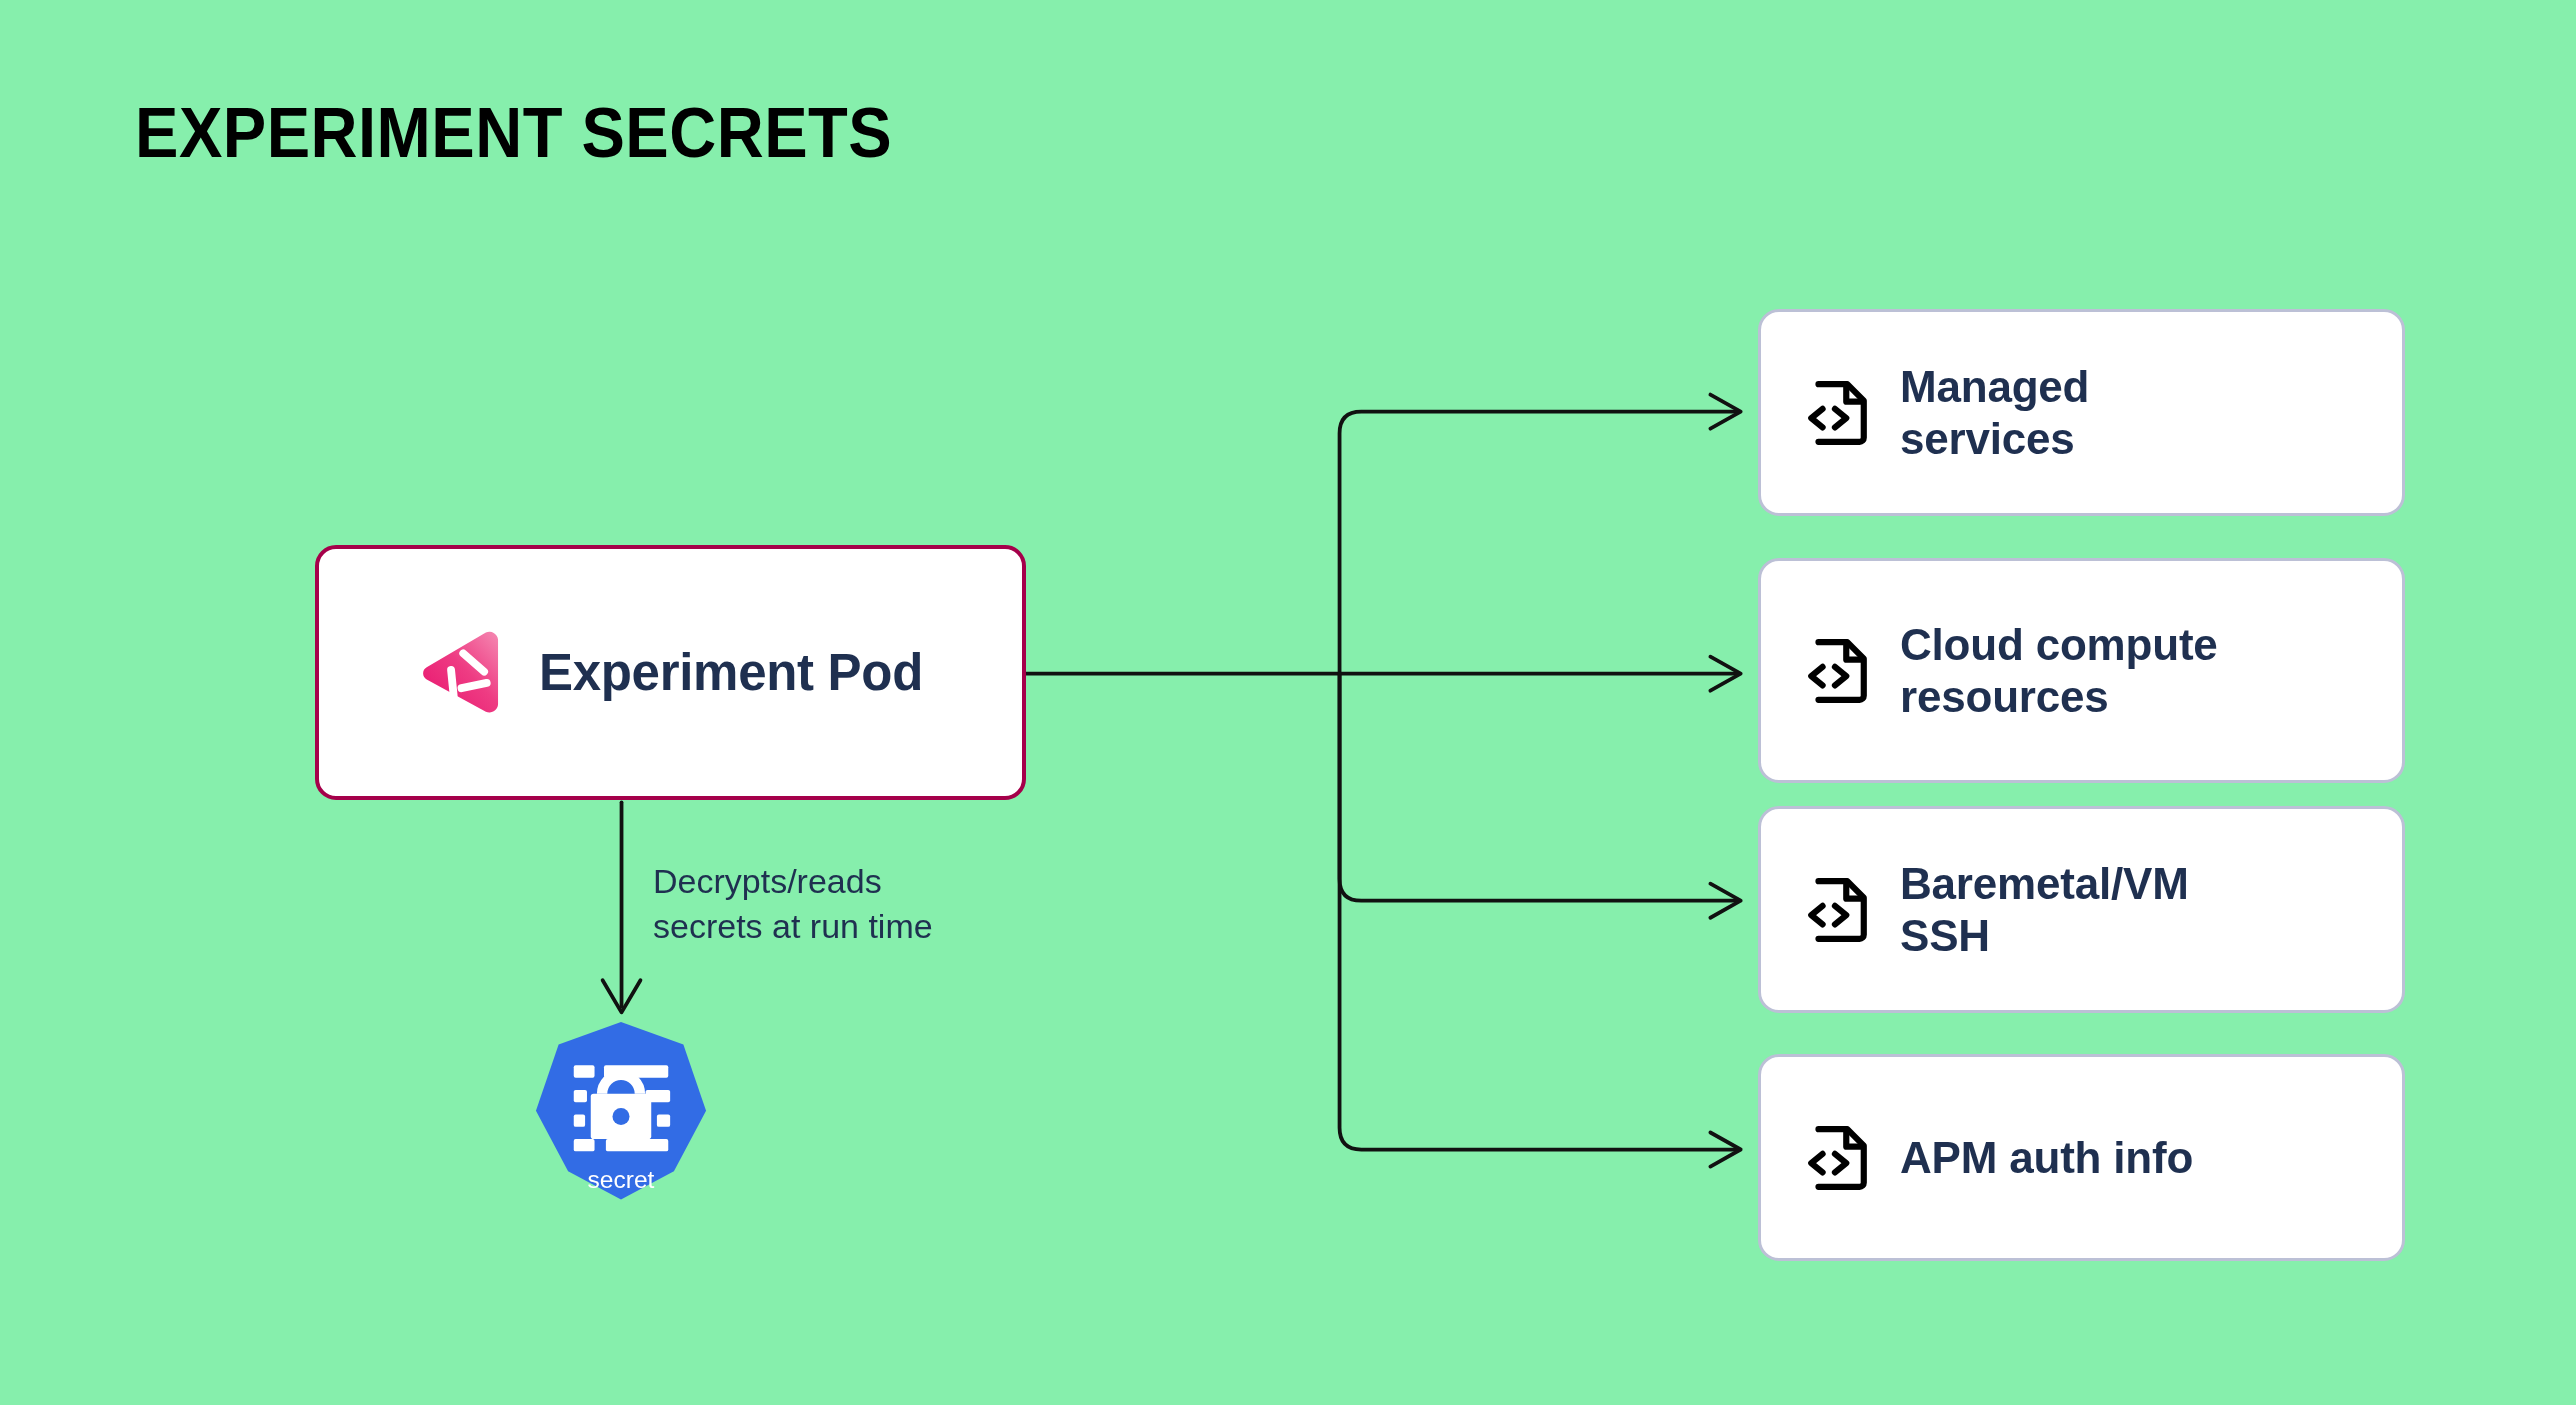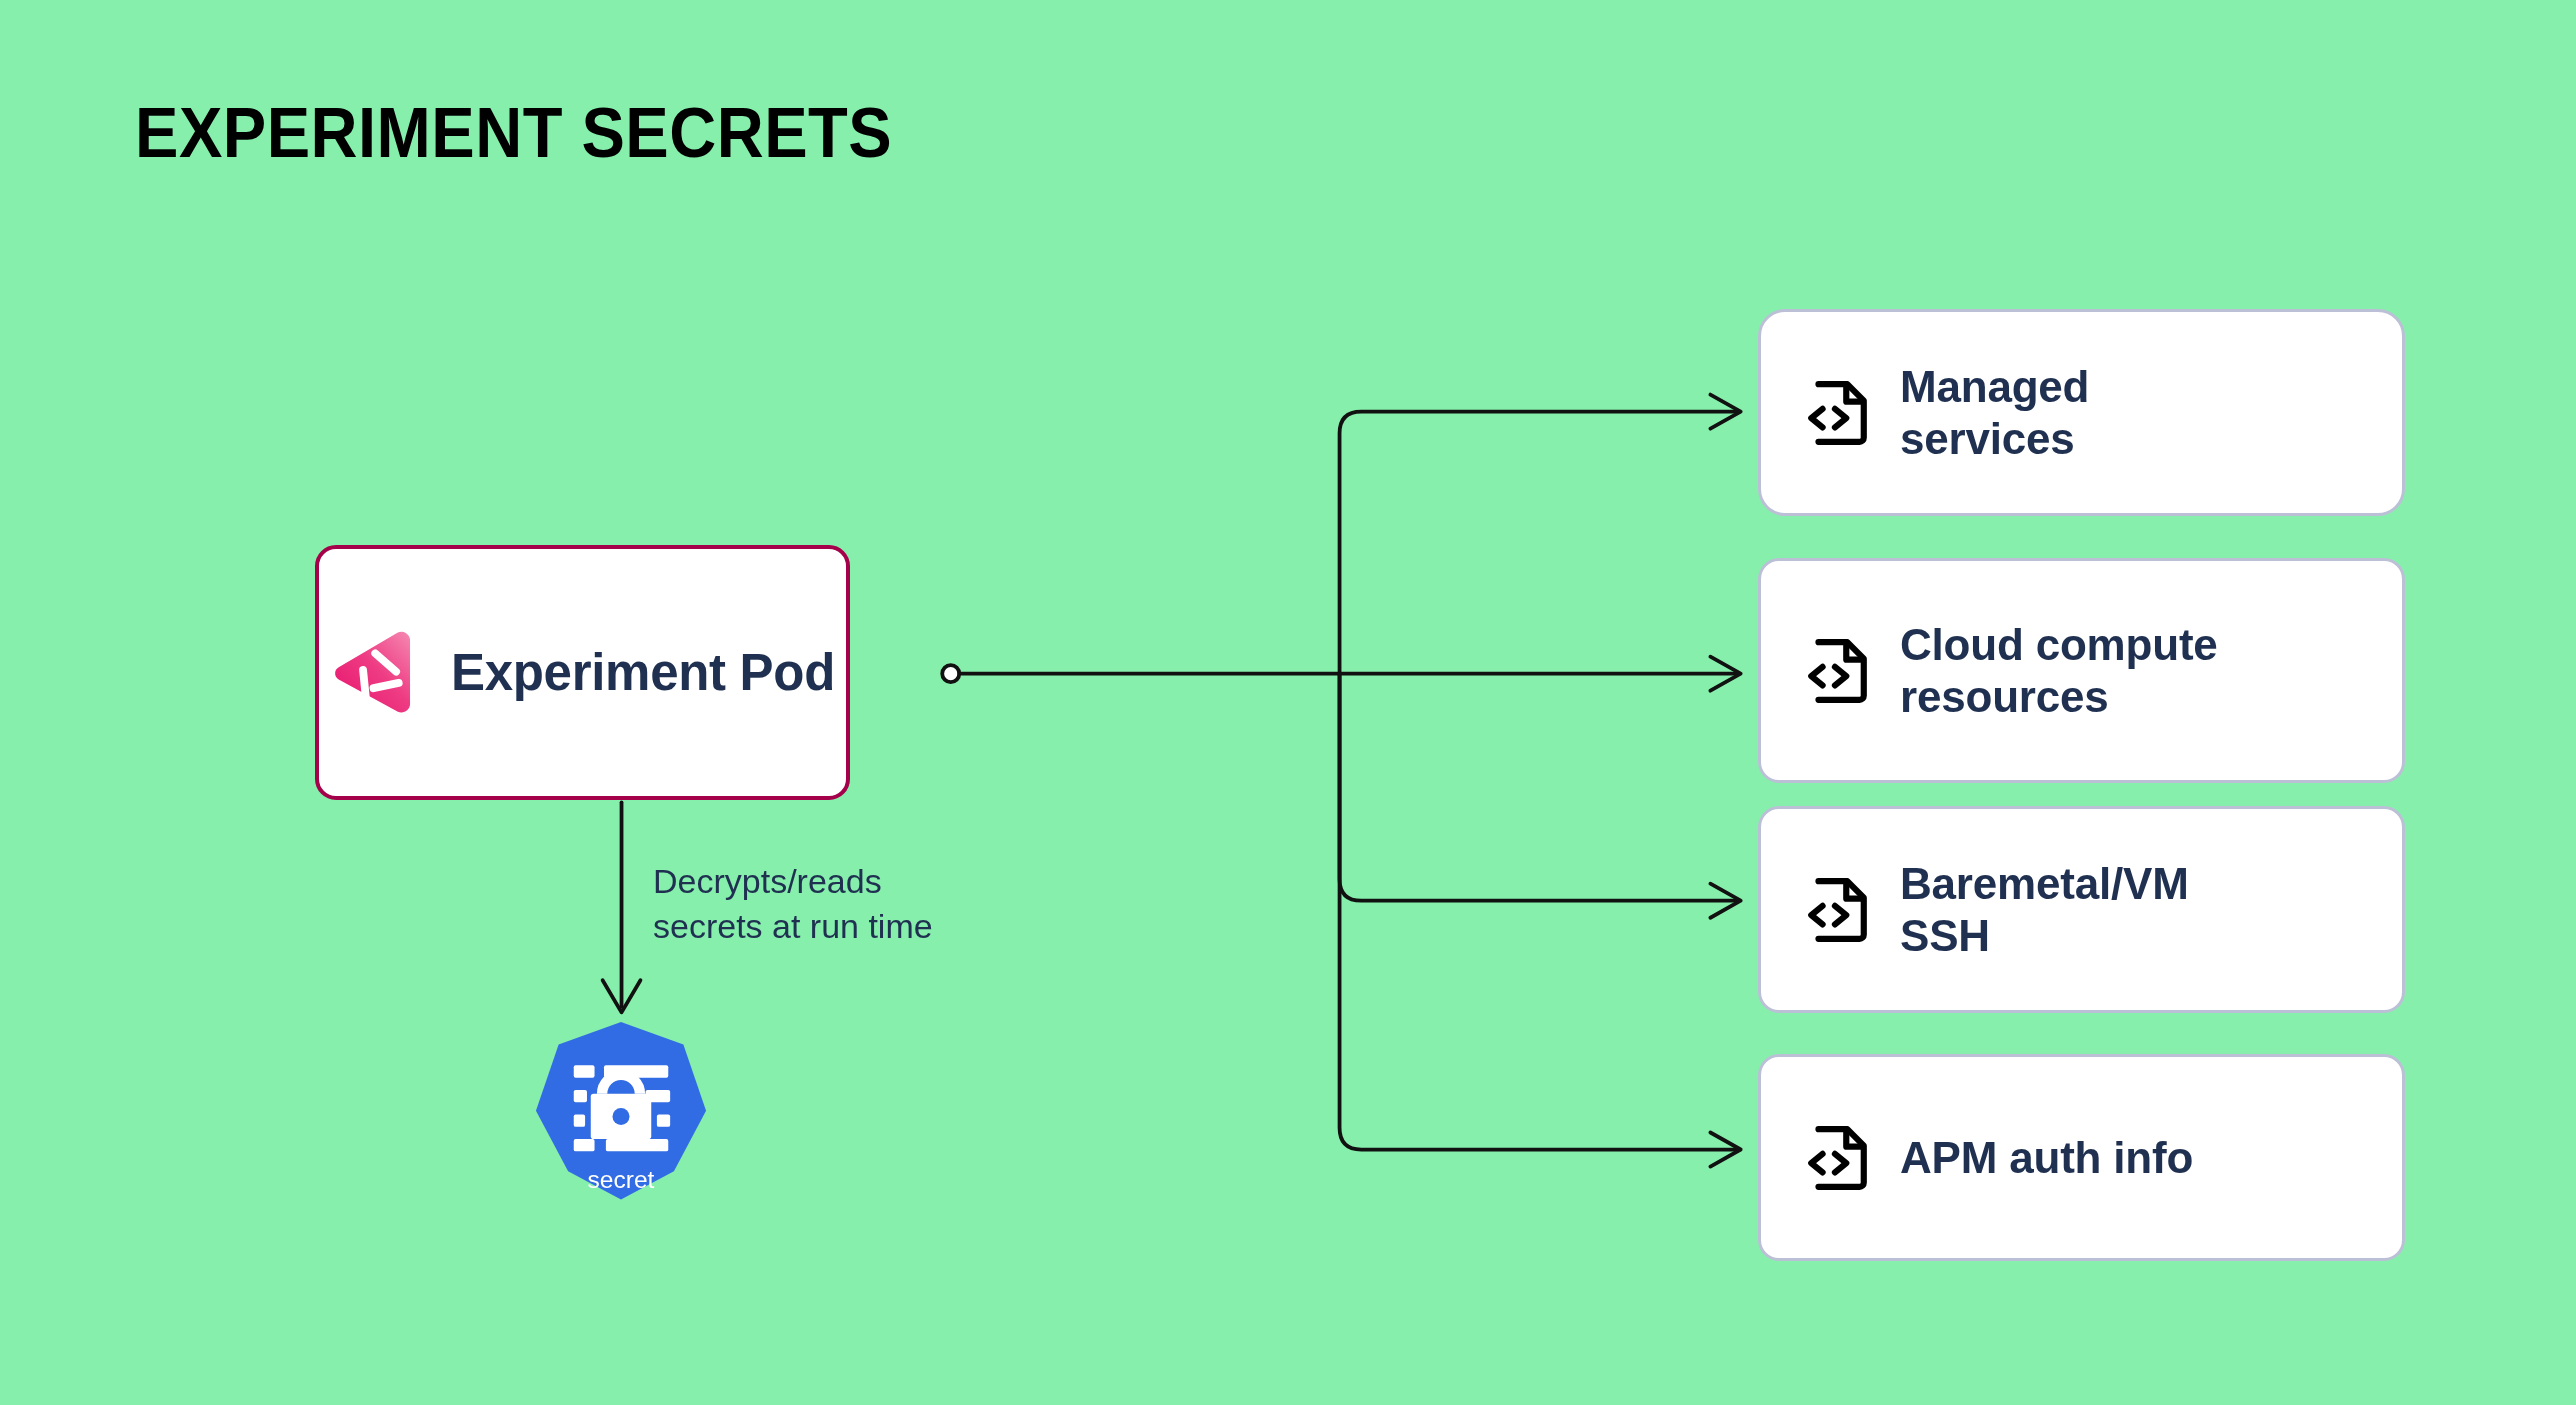--- a/index.html
+++ b/index.html
@@ -42,21 +42,21 @@
     width: 2576px;
     height: 1406px;
     pointer-events: none;
   }
 
   
   #pod-node {
     position: absolute;
     left: 315px;
     top: 545px;
-    width: 535px;
+    width: 711px;
     height: 255px;
     box-sizing: border-box;
     background: #ffffff;
     border: 4.7px solid #A5004A;
     border-radius: 21px;
     display: flex;
     align-items: center;
     justify-content: center;
     gap: 34px;
   }
@@ -115,21 +115,21 @@
     flex: none;
   }
   .target-card .card-label {
     font-size: 44px;
     font-weight: 700;
     line-height: 1.17;
     color: #1F3050;
     letter-spacing: -0.2px;
   }
 
-  #card-0 { top: 309px;  height: 207px; border-radius: 27px; }
+  #card-0 { top: 309px;  height: 207px; }
   #card-1 { top: 558px;  height: 225px; }
   #card-2 { top: 806px;  height: 207px; }
   #card-3 { top: 1054px; height: 207px; }
 </style>
 </head>
 <body>
 
 <div id="stage">
 
   <div id="page-title">EXPERIMENT SECRETS</div>

